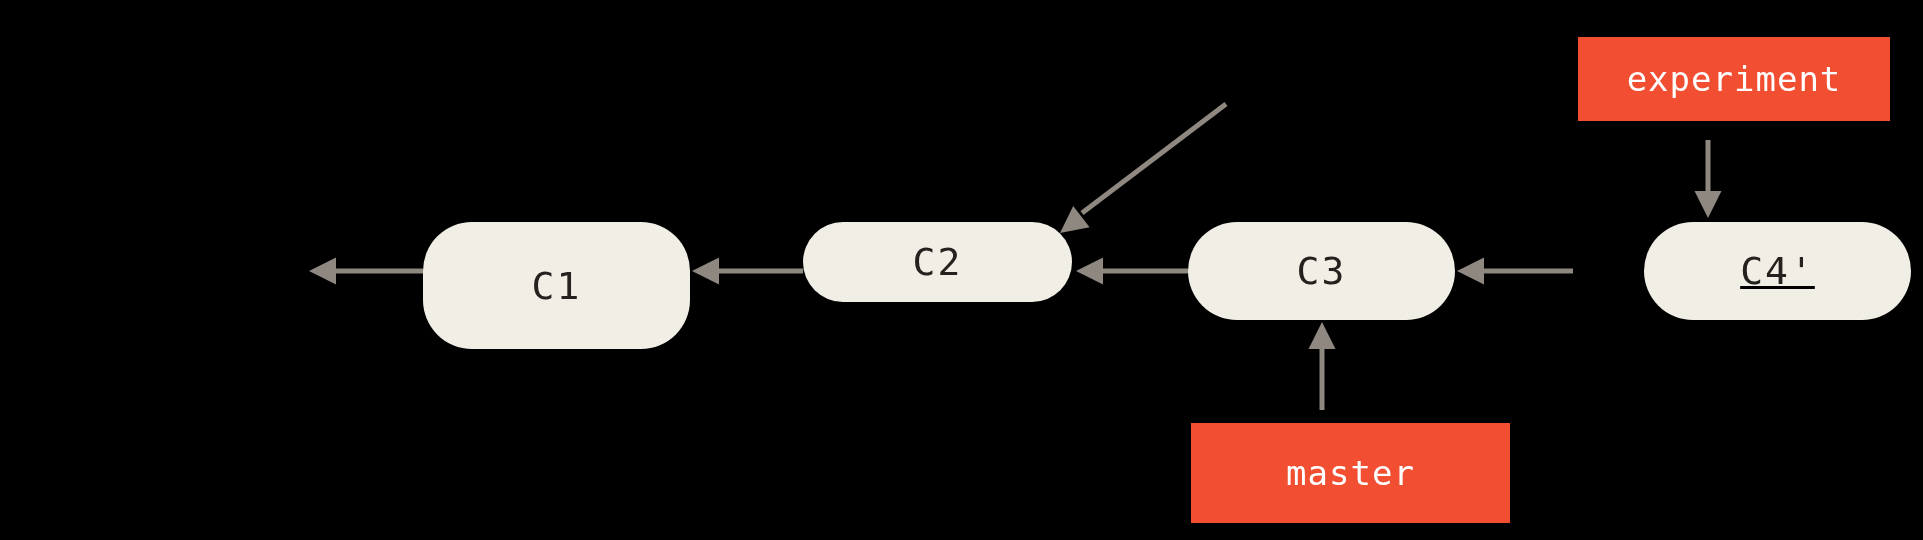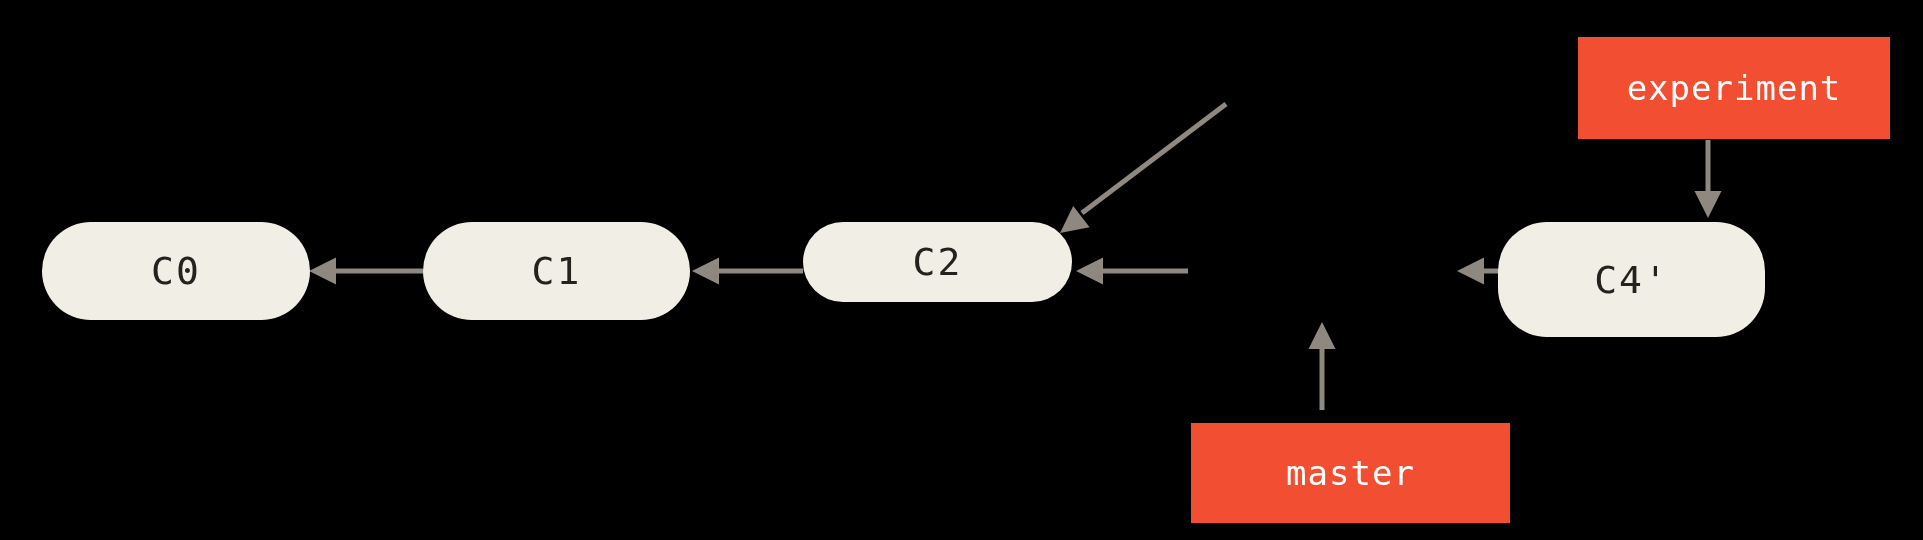--- a/index.html
+++ b/index.html
@@ -99,39 +99,39 @@
       <line x1="1708" y1="140" x2="1708" y2="191"></line>
       <polygon points="1708,218 1694.5,191 1721.5,191"></polygon>
     </g>
 
     <g>
       <line x1="1322" y1="410" x2="1322" y2="349"></line>
       <polygon points="1322,322 1308.5,349 1335.5,349"></polygon>
     </g>
   </svg>
 
-  <div class="commit" style="left:42px; top:222px; width:268px; height:98px;">
-    <span class="commit-label">C0</span>
-  </div>
 
-  <div class="commit" style="left:423px; top:222px; width:267px; height:98px;">
+  <div class="commit" style="left:423px; top:222px; width:267px; height:127px;">
     <span class="commit-label">C1</span>
   </div>
 
   <div class="commit" style="left:803px; top:222px; width:269px; height:80px;">
     <span class="commit-label">C2</span>
   </div>
 
+  <div class="commit" style="left:1188px; top:222px; width:267px; height:98px;">
+    <span class="commit-label">C3</span>
+  </div>
 
 
-  <div class="commit" style="left:1498px; top:222px; width:267px; height:115px;">
+  <div class="commit" style="left:1644px; top:222px; width:267px; height:98px;text-decoration:underline;">
     <span class="commit-label">C4'</span>
   </div>
 
-  <div class="branch" style="left:1578px; top:37px; width:312px; height:102px;">
+  <div class="branch" style="left:1578px; top:37px; width:312px; height:84px;">
     <span class="branch-label">experiment</span>
   </div>
 
   <div class="branch" style="left:1191px; top:407px; width:319px; height:100px;margin-top:16px;">
     <span class="branch-label">master</span>
   </div>
 
 </div>
 
 </body></html>

